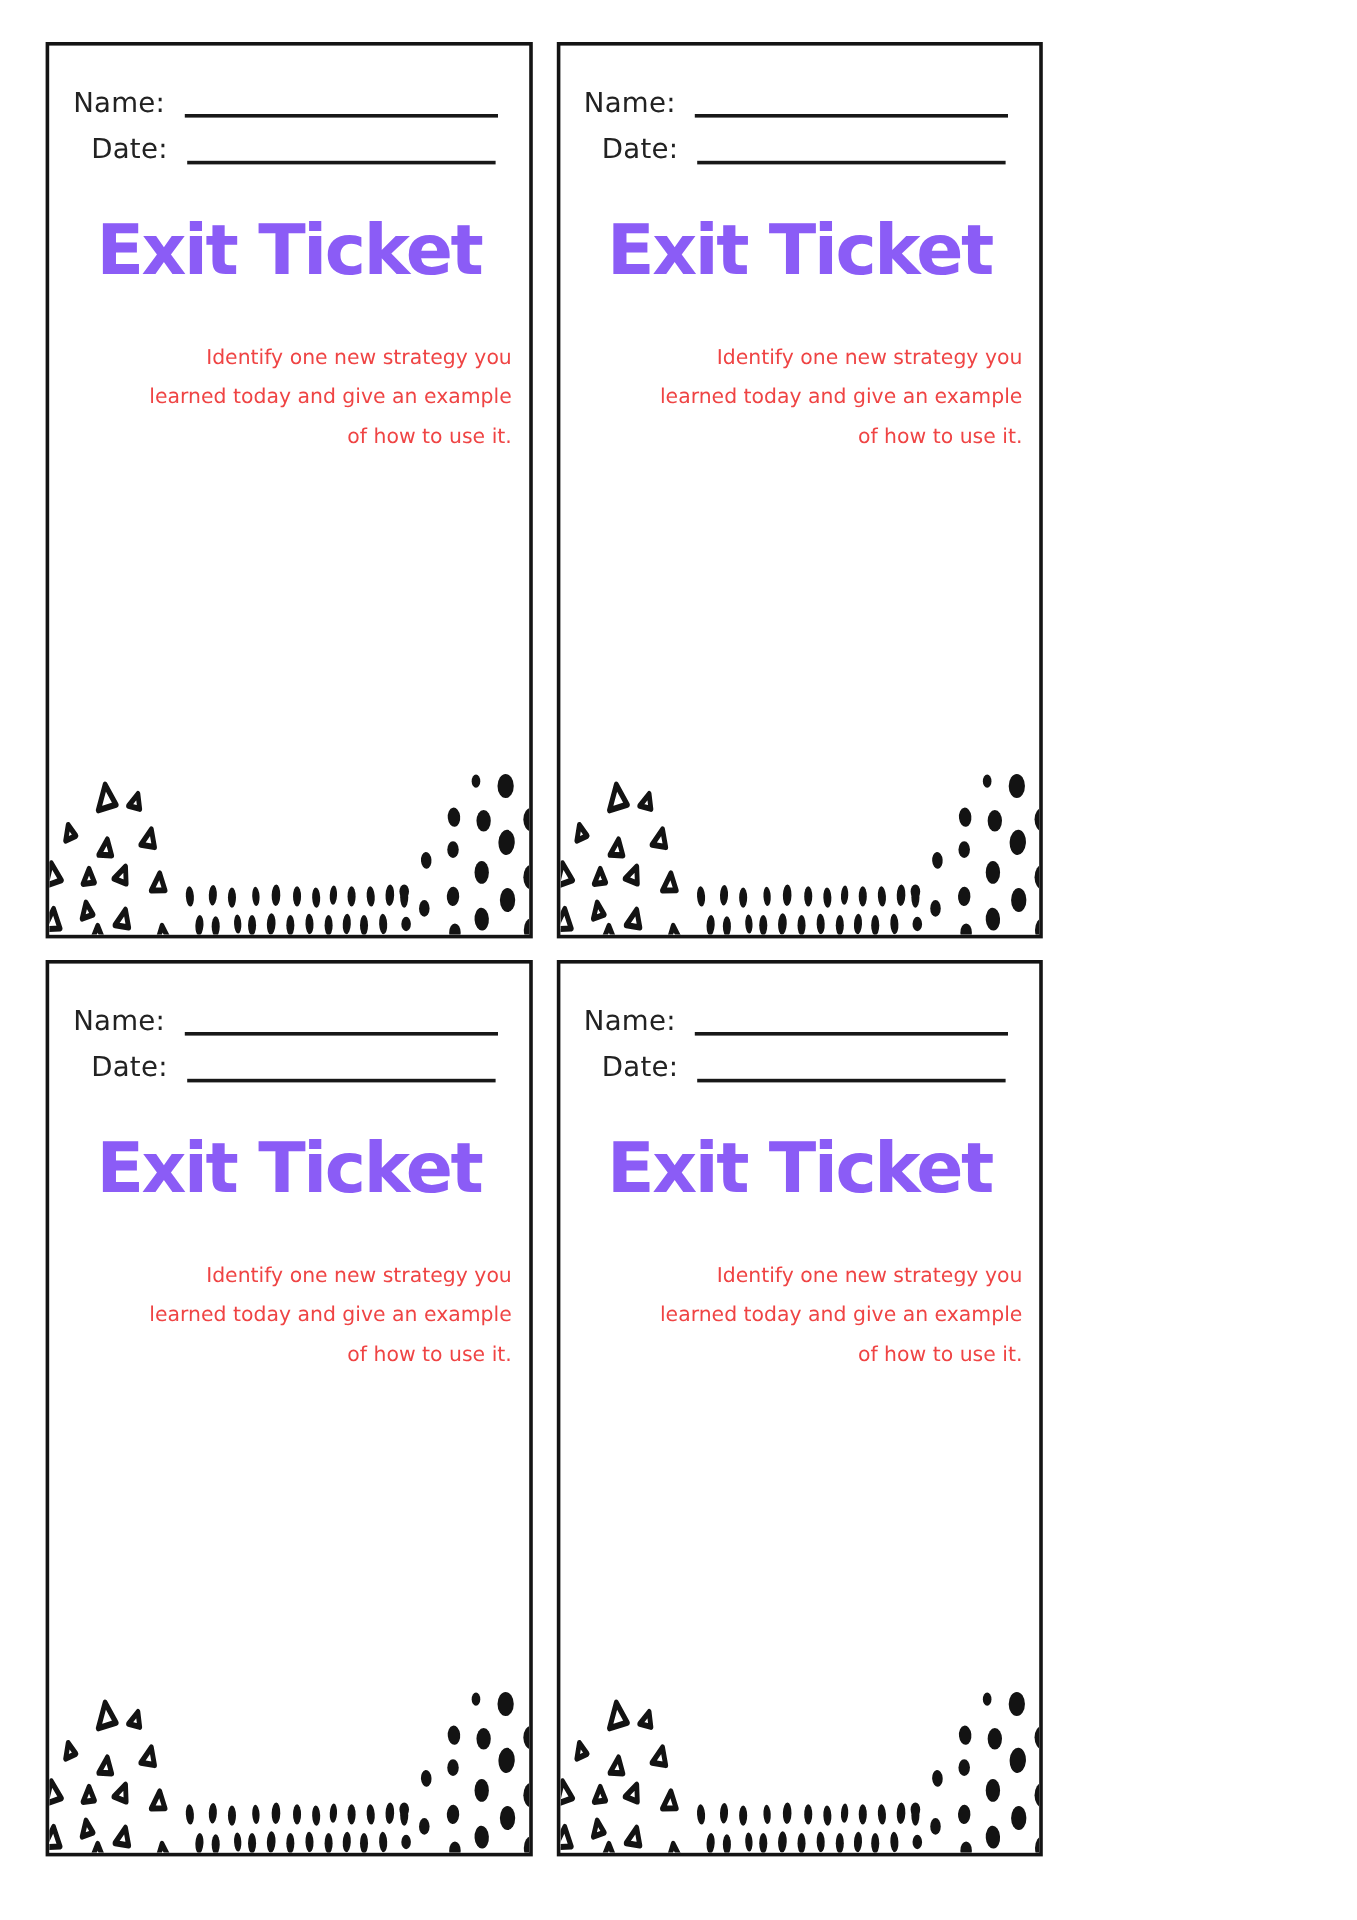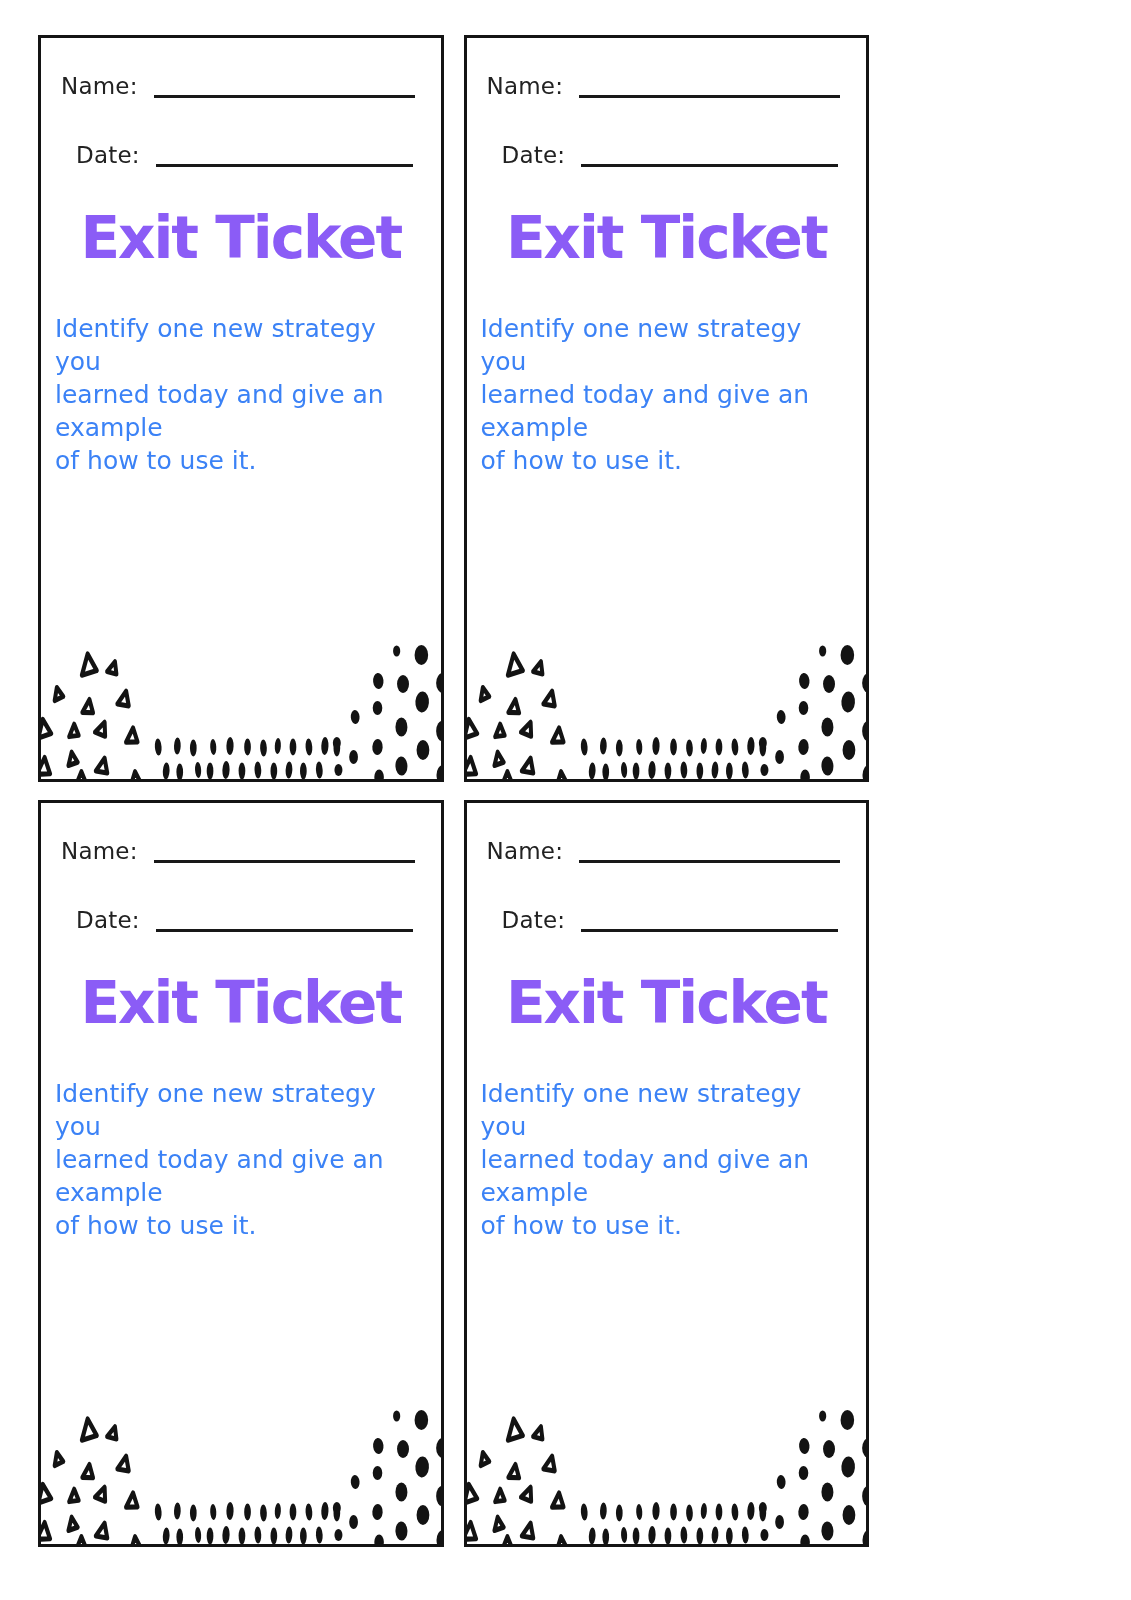--- a/index.html
+++ b/index.html
@@ -17,21 +17,21 @@
     font-family: "DejaVu Sans", "Liberation Sans", sans-serif;
   }
   .card {
     position: relative;
     background: #ffffff;
     border: 3px solid #141414;
     overflow: hidden;
   }
   .field-row { display: flex; align-items: flex-end; }
   .name-row { margin: 34px 26px 0 20px; }
-  .date-row { margin: 40px 28px 0 35px; }
+  .date-row { margin: 10px 28px 0 35px; }
   .field-label {
     flex: 0 0 auto;
     font-size: 23px;
     line-height: 1.25;
     color: #222222;
     letter-spacing: 0.2px;
   }
   .field-line {
     flex: 1;
     border-bottom: 3px solid #181818;
@@ -42,24 +42,24 @@
     margin: 32px 0 0 0;
     text-align: center;
     font-size: 58px;
     line-height: 1.25;
     font-weight: bold;
     letter-spacing: -2px;
     color: #8b5cf6;
   }
   .card-prompt {
     margin: 38px 14px 0 14px;
-    text-align: left;
-    font-size: 25px;
+    text-align: right;
+    font-size: 17px;
     line-height: 33px;
-    color: #3b82f6;
+    color: #ef4444;
   }
   .prompt-line { display: block; }
   .deco {
     position: absolute;
     bottom: 0;
     left: 0;
     width: 100%;
     height: 140px;
     display: block;
   }

